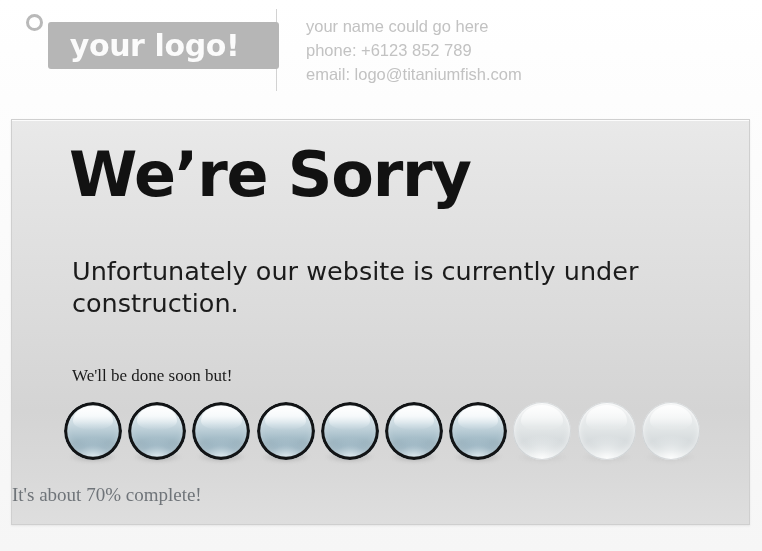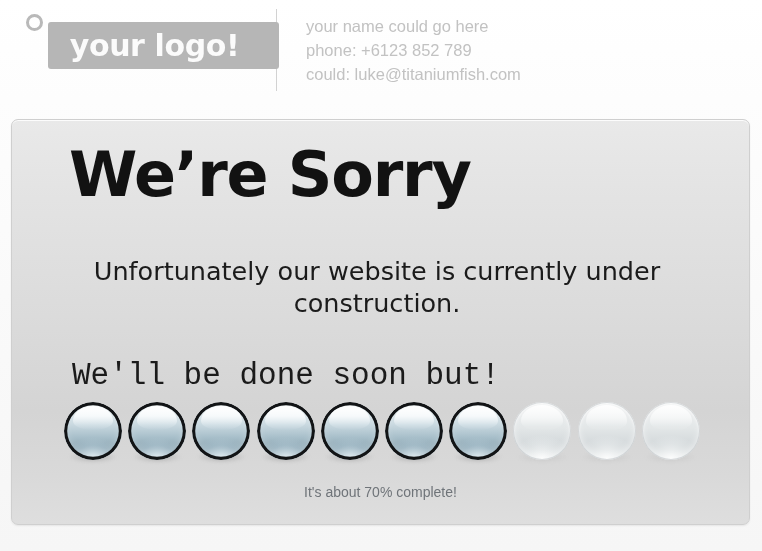--- a/index.html
+++ b/index.html
@@ -92,21 +92,21 @@
 
   
   .panel {
     position: absolute;
     left: 11px;
     top: 119px;
     width: 739px;
     height: 406px;
     box-sizing: border-box;
     border: 1px solid #cfcfcf;
-    border-radius: 7px;
+    border-radius: 0;
     background:
       linear-gradient(180deg,
         #e9e9e9 0%,
         #e4e4e4 16%,
         #dcdcdc 45%,
         #d4d4d4 72%,
         #d9d9d9 88%,
         #dedede 100%);
     box-shadow:
       inset 0 1px 0 rgba(255,255,255,0.85),
@@ -135,31 +135,30 @@
 
   .body-text {
     position: absolute;
     left: 60px;
     top: 135px;
     width: 610px;
     font-size: 25.5px;
     line-height: 32px;
     color: #1b1b1b;
     font-family: "DejaVu Sans", sans-serif;
-    text-align: center;
   }
 
   .body-text-2 {
     position: absolute;
     left: 60px;
     top: 240px;
-    font-size: 31px;
+    font-size: 17px;
     line-height: 32px;
     color: #1b1b1b;
-    font-family: Liberation Mono, monospace;
+    font-family: Liberation Serif, serif;
     white-space: nowrap;
     text-align: center;
   }
 
   
   .orbs {
     position: absolute;
     left: 52px;
     top: 282px;
     width: 660px;
@@ -272,44 +271,44 @@
       rgba(150,150,150,0.22) 0%,
       rgba(165,165,165,0.09) 50%,
       rgba(180,180,180,0) 74%);
   }
 
   .status {
     position: absolute;
     left: 0;
     right: 0;
     top: 364px;
-    text-align: center;
-    font-size: 14px;
+    text-align: left;
+    font-size: 19px;
     color: #6f7479;
-    font-family: Liberation Sans, sans-serif;
+    font-family: Liberation Serif, serif;
   }
 </style>
 </head>
 <body>
 
 <div class="header">
 
   <div class="logo-wrap">
     <div class="logo-hole"></div>
     <div class="logo-plate">
       <div class="logo-text">your logo!</div>
     </div>
   </div>
 
   <div class="header-divider"></div>
 
   <div class="contact">
     <div>your name could go here</div>
     <div>phone: +6123 852 789</div>
-    <div>could: luke@titaniumfish.com</div>
+    <div>email: logo@titaniumfish.com</div>
   </div>
 
 </div>
 
 <div class="panel">
   <div class="panel-inner">
 
     <div class="title">We’re Sorry</div>
 
     <div class="body-text">Unfortunately our website is currently under construction.</div>

